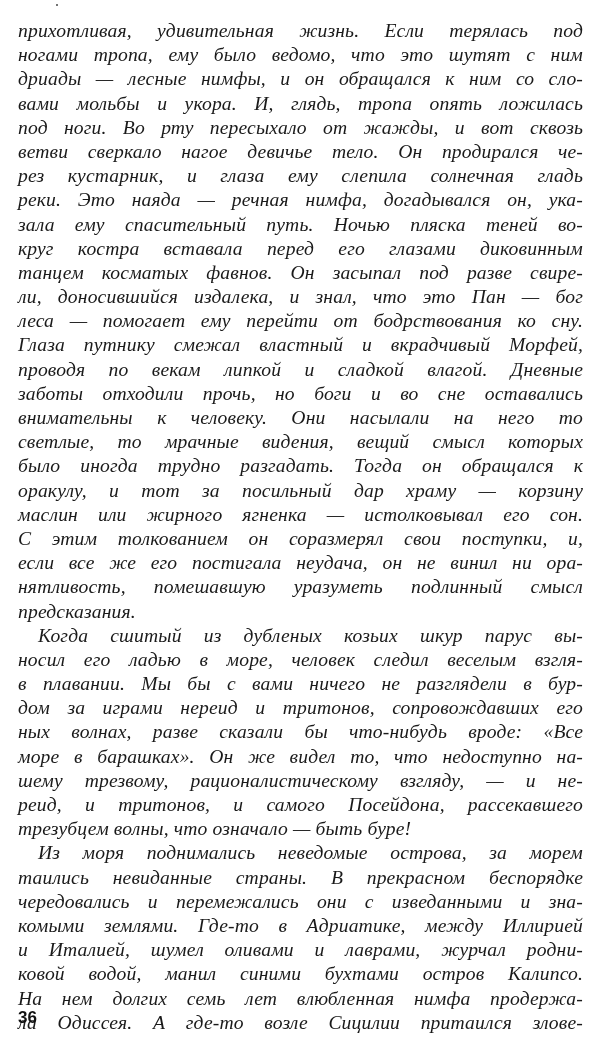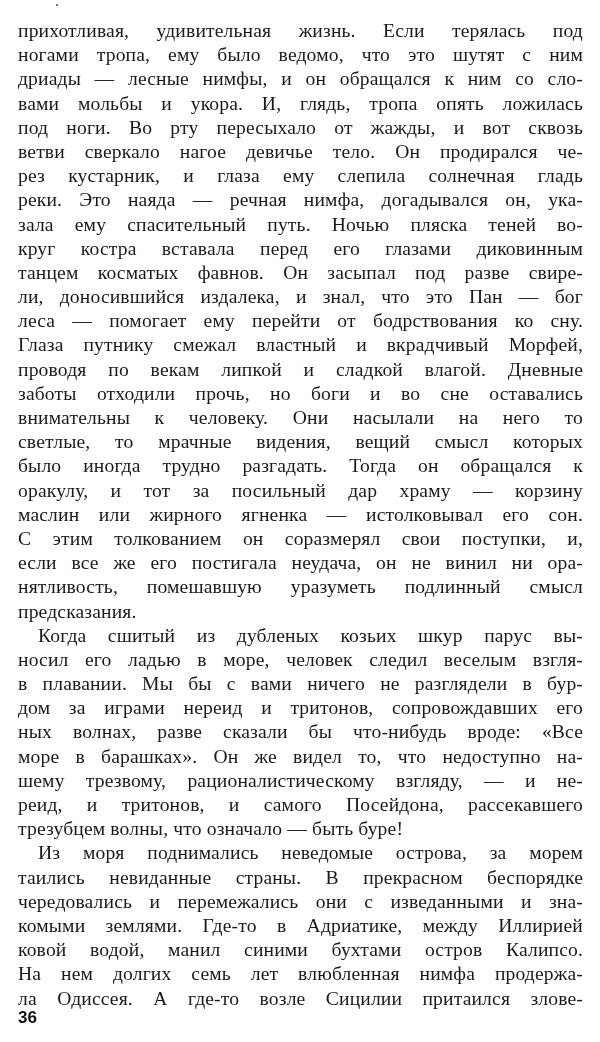--- a/index.html
+++ b/index.html
@@ -20,20 +20,21 @@
     }
     .line {
       display: block;
       height: 24.2px;
       line-height: 24.2px;
       font-size: 19.6px;
       white-space: nowrap;
       text-align: justify;
       text-align-last: justify;
       letter-spacing: 0.15px;
+      font-style: italic;
     }
     .line.last {
       text-align-last: left;
     }
     .line.indent {
       padding-left: 20px;
     }
     .speck {
       position: absolute;
       left: 56px;
@@ -90,19 +91,20 @@
   <span class="line">дом за играми нереид и тритонов, сопровождавших его</span>
   <span class="line">ных волнах, разве сказали бы что-нибудь вроде: «Все</span>
   <span class="line">море в барашках». Он же видел то, что недоступно на-</span>
   <span class="line">шему трезвому, рационалистическому взгляду, — и не-</span>
   <span class="line">реид, и тритонов, и самого Посейдона, рассекавшего</span>
   <span class="line last">трезубцем волны, что означало — быть буре!</span>
   <span class="line indent">Из моря поднимались неведомые острова, за морем</span>
   <span class="line">таились невиданные страны. В прекрасном беспорядке</span>
   <span class="line">чередовались и перемежались они с изведанными и зна-</span>
   <span class="line">комыми землями. Где-то в Адриатике, между Иллирией</span>
+  <span class="line">и Италией, шумел оливами и лаврами, журчал родни-</span>
   <span class="line">ковой водой, манил синими бухтами остров Калипсо.</span>
   <span class="line">На нем долгих семь лет влюбленная нимфа продержа-</span>
   <span class="line">ла Одиссея. А где-то возле Сицилии притаился злове-</span>
 
 </div>
 
 <div class="page-number">36</div>
 
 </body></html>

